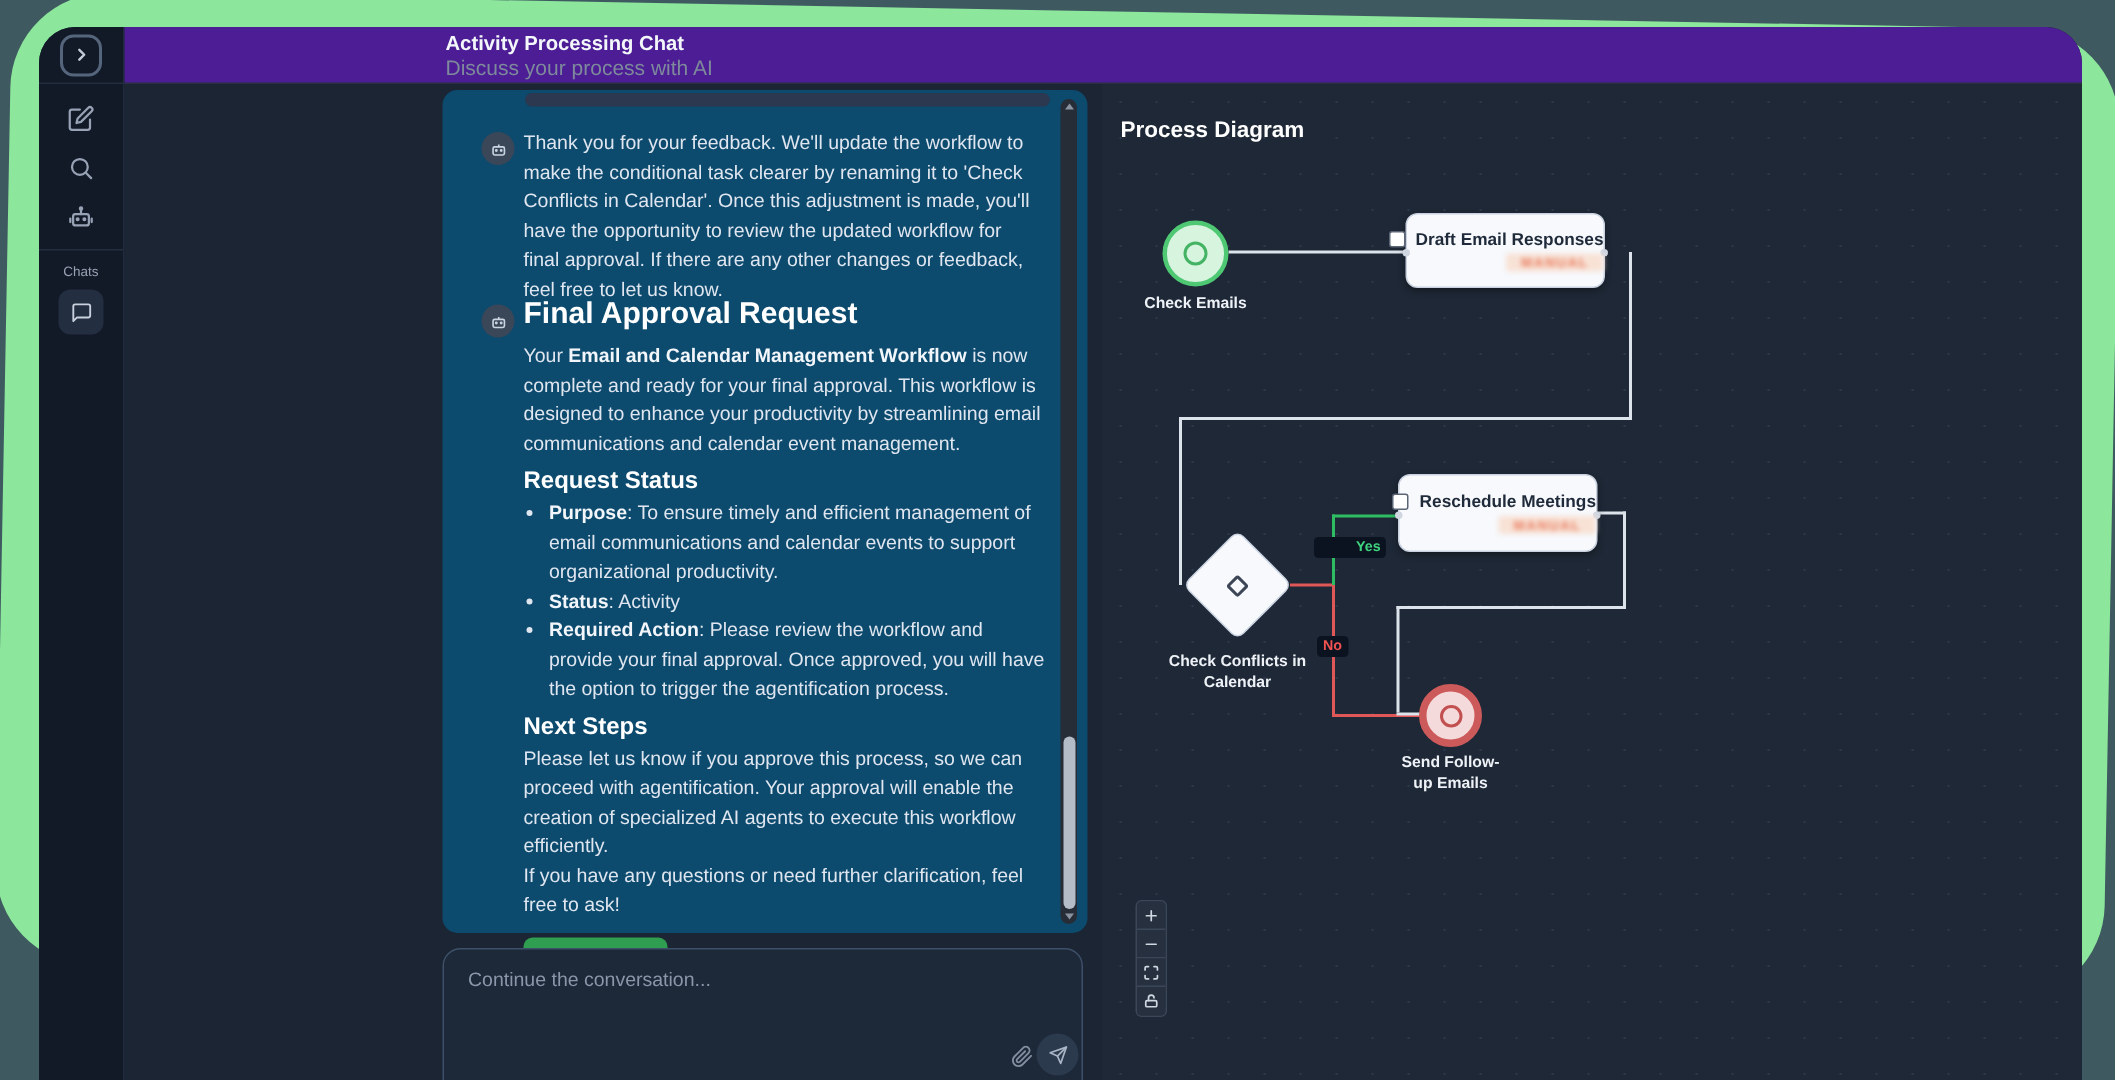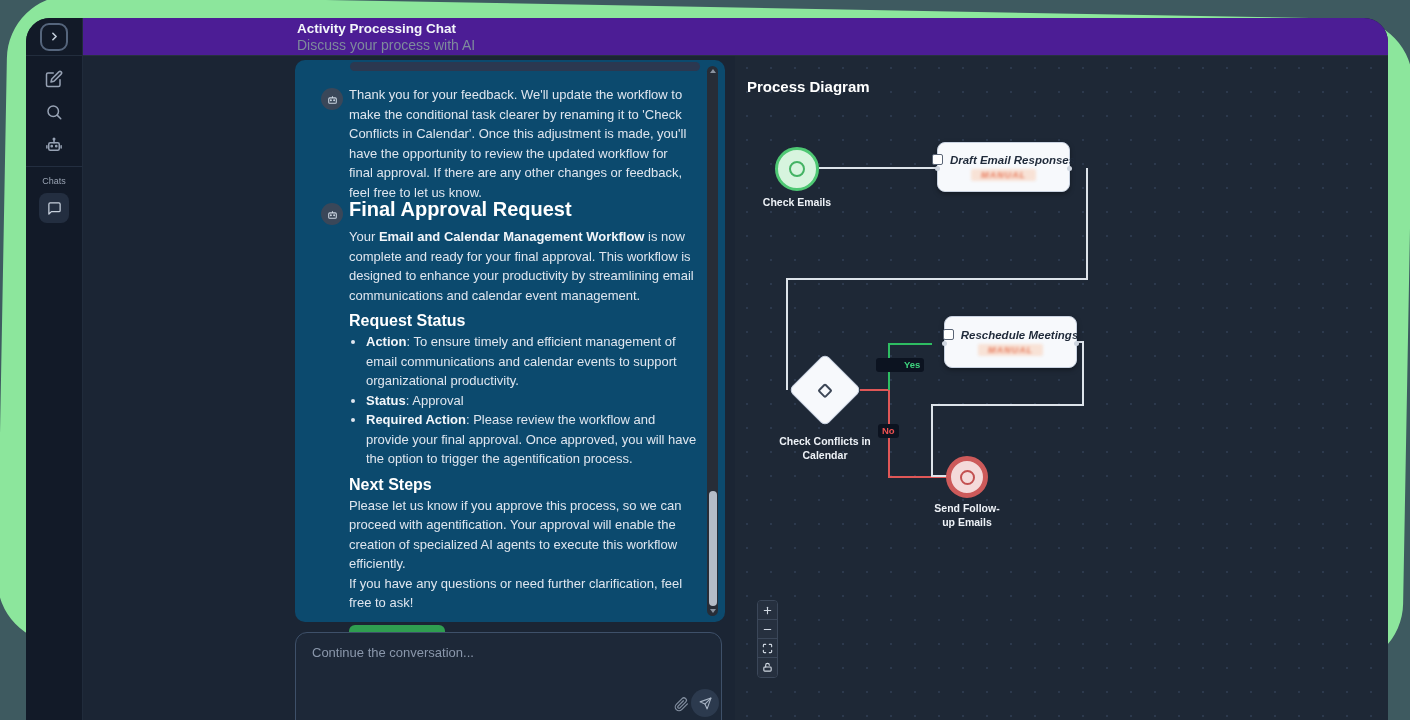--- a/index.html
+++ b/index.html
@@ -101,22 +101,22 @@
   .start-node .inner { width:16px; height:16px; border-radius:50%; border:2px solid #44b364; }
   .end-node { position:absolute; left:211px; top:400px; width:42px; height:42px;
               border-radius:50%; background:#f4dada; border:5px solid #cd5a5a;
               display:flex; align-items:center; justify-content:center; cursor:pointer; }
   .end-node .inner { width:15px; height:15px; border-radius:50%; border:2px solid #c35050; }
   .node-label { position:absolute; text-align:center; font-size:10.5px; font-weight:bold;
                 color:#eef2f7; line-height:14px; }
 
   .task-node { position:absolute; width:133px; height:50px; background:#f7f9fc;
                border:1px solid #c9d2e0; border-radius:8px; box-shadow:0 2px 5px rgba(0,0,0,.35);
-               display:flex; flex-direction:column; align-items:center; justify-content:center;
-               gap:3px; cursor:pointer;font-style:italic; }
+               display:flex; flex-direction:column; align-items:flex-end; justify-content:center;
+               gap:3px; cursor:pointer; }
   .task-row { display:flex; align-items:center; gap:7px; }
   .task-checkbox { width:11px; height:11px; border:1.5px solid #5a6576; border-radius:2px;
                    background:#ffffff; cursor:pointer; }
   .task-title { font-size:11.5px; font-weight:bold; color:#1f2a3a; white-space:nowrap; }
   .task-badge { font-size:9px; font-weight:bold; letter-spacing:1px; color:#e8795a;
                 background:#f8e2d6; border-radius:2px; padding:1px 10px;
                 filter:blur(1.6px); }
   .handle { position:absolute; width:5px; height:5px; border-radius:50%; background:#cfd6e0; }
 
   .decision-node { position:absolute; left:64px; top:308px; width:52px; height:52px;
@@ -211,22 +211,22 @@
               <line x1="12" y1="9" x2="12" y2="6"></line>
               <circle cx="9" cy="13.5" r="0.8" fill="currentColor"></circle>
               <circle cx="15" cy="13.5" r="0.8" fill="currentColor"></circle>
             </svg>
         </div>
         <div class="msg2">
           <h2>Final Approval Request</h2>
           <div class="msg-text"><span>Your </span><span class="bold">Email and Calendar Management Workflow</span><span> is now complete and ready for your final approval. This workflow is designed to enhance your productivity by streamlining email communications and calendar event management.</span></div>
           <h3>Request Status</h3>
           <ul>
-            <li><span class="bold">Action</span><span>: To ensure timely and efficient management of email communications and calendar events to support organizational productivity.</span></li>
-            <li><span class="bold">Status</span><span>: Approval</span></li>
+            <li><span class="bold">Purpose</span><span>: To ensure timely and efficient management of email communications and calendar events to support organizational productivity.</span></li>
+            <li><span class="bold">Status</span><span>: Activity</span></li>
             <li><span class="bold">Required Action</span><span>: Please review the workflow and provide your final approval. Once approved, you will have the option to trigger the agentification process.</span></li>
           </ul>
           <h3>Next Steps</h3>
           <div class="msg-text">Please let us know if you approve this process, so we can proceed with agentification. Your approval will enable the creation of specialized AI agents to execute this workflow efficiently.</div>
           <div class="msg-text">If you have any questions or need further clarification, feel free to ask!</div>
           <button class="approve-btn">
             <span class="approve-check">✓</span>
             <span class="approve-label">Approve</span>
           </button>
         </div>
@@ -287,21 +287,21 @@
             <span class="task-title">Draft Email Responses</span>
           </div>
           <span class="task-badge">MANUAL</span>
         </div>
 
         <div class="decision-node">
           <div class="inner"></div>
         </div>
         <div class="node-label" style="left:35px; top:378px; width:110px;">Check Conflicts in Calendar</div>
 
-        <div class="task-node" style="left:197px; top:260px; height:52px;margin-left:12px;">
+        <div class="task-node" style="left:197px; top:260px; height:52px;">
           <div class="handle" style="left:-3px; top:24px;"></div>
           <div class="handle" style="right:-3px; top:24px;"></div>
           <div class="task-row">
             <span class="task-checkbox"></span>
             <span class="task-title">Reschedule Meetings</span>
           </div>
           <span class="task-badge">MANUAL</span>
         </div>
 
         <div class="end-node">

